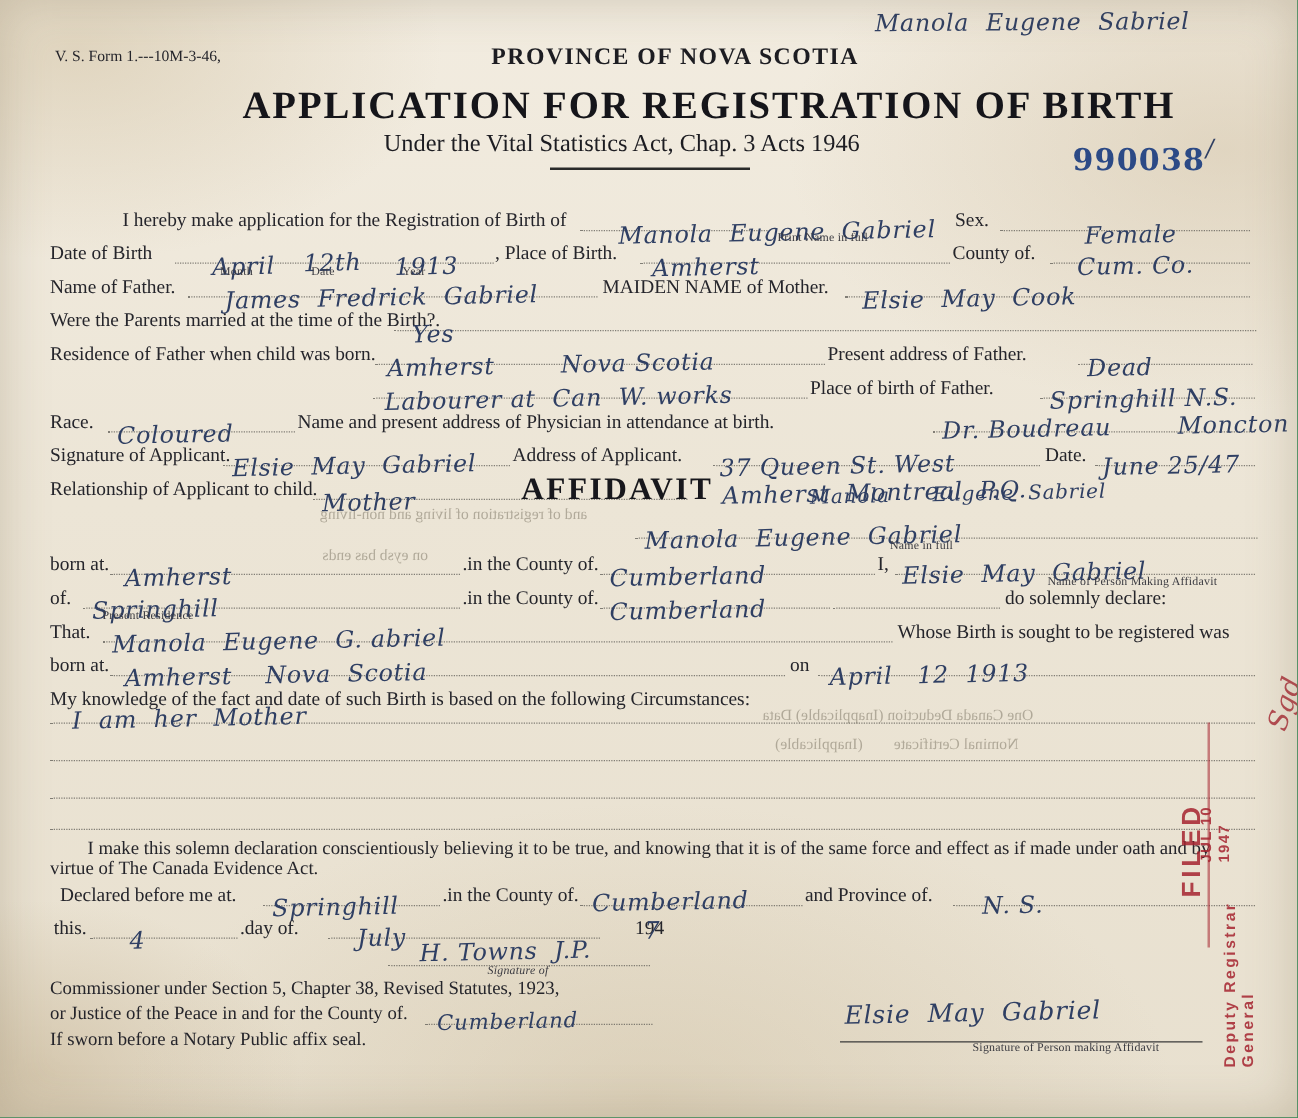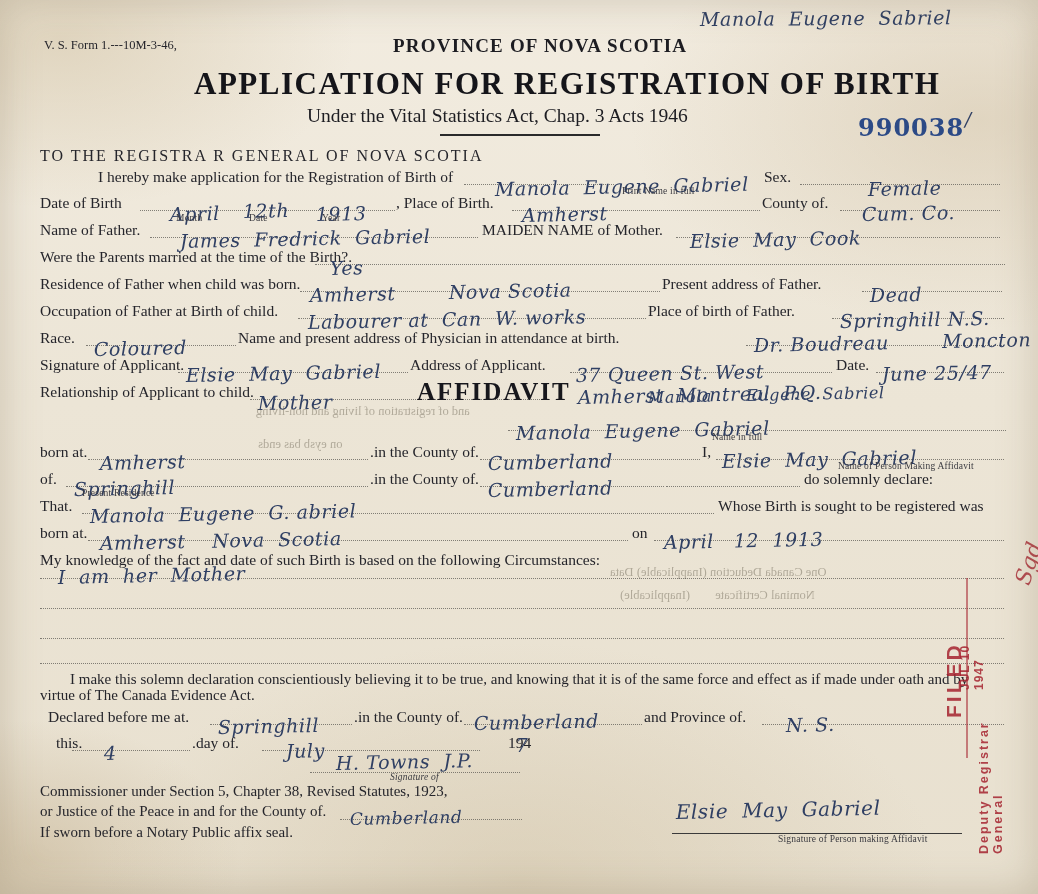--- a/index.html
+++ b/index.html
@@ -145,21 +145,20 @@
     <div class="hw big tilt0" style="left:700px; top:8px;">Manola  Eugene  Sabriel</div>
 
     <div class="pr lbl lbl-sm" style="left:44px; top:38px;">V. S. Form 1.---10M-3-46,</div>
     <div class="pr h-prov" style="left:393px; top:35px;text-align:center;">PROVINCE OF NOVA SCOTIA</div>
     <div class="pr h-title" style="left:194px; top:66px;">APPLICATION FOR REGISTRATION OF BIRTH</div>
     <div class="pr h-sub" style="left:307px; top:105px;">Under the Vital Statistics Act, Chap. 3 Acts 1946</div>
     <div class="rule" style="left:440px; top:134px; width:160px;"></div>
     <div class="serial" style="left:858px; top:113px;">990038</div>
     <div class="hw big" style="left:965px; top:108px;">/</div>
 
-    <div class="pr lbl sp" style="left:40px; top:147px; font-size:16px;">TO THE REGISTRA R GENERAL OF NOVA SCOTIA</div>
 
     <div class="pr lbl" style="left:98px; top:168px;">I hereby make application for the Registration of Birth of</div>
     <div class="dots" style="left:464px; top:184px; width:150px;"></div>
     <div class="hw big" style="left:495px; top:178px;">Manola  Eugene  Gabriel</div>
     <div class="pr tinylbl" style="left:622px; top:186px;">Print Name in full</div>
     <div class="pr lbl" style="left:764px; top:168px;">Sex.</div>
     <div class="dots" style="left:800px; top:184px; width:200px;"></div>
     <div class="hw big" style="left:868px; top:178px;">Female</div>
 
     <div class="pr lbl" style="left:40px; top:194px;">Date of Birth</div>
@@ -188,21 +187,20 @@
     <div class="dots" style="left:315px; top:264px; width:690px;"></div>
     <div class="hw big" style="left:330px; top:257px;">Yes</div>
 
     <div class="pr lbl" style="left:40px; top:275px;">Residence of Father when child was born.</div>
     <div class="dots" style="left:300px; top:291px; width:360px;"></div>
     <div class="hw big" style="left:310px; top:284px;">Amherst        Nova Scotia</div>
     <div class="pr lbl" style="left:662px; top:275px;">Present address of Father.</div>
     <div class="dots" style="left:862px; top:291px; width:140px;"></div>
     <div class="hw big" style="left:870px; top:284px;">Dead</div>
 
-    <div class="pr lbl" style="left:40px; top:302px;">Occupation of Father at Birth of child.</div>
     <div class="dots" style="left:298px; top:318px; width:348px;"></div>
     <div class="hw big" style="left:308px; top:311px;">Labourer at  Can  W. works</div>
     <div class="pr lbl" style="left:648px; top:302px;">Place of birth of Father.</div>
     <div class="dots" style="left:832px; top:318px; width:172px;"></div>
     <div class="hw big" style="left:840px; top:310px;">Springhill N.S.</div>
 
     <div class="pr lbl" style="left:40px; top:329px;">Race.</div>
     <div class="dots" style="left:86px; top:345px; width:150px;"></div>
     <div class="hw big" style="left:94px; top:338px;">Coloured</div>
     <div class="pr lbl" style="left:238px; top:329px;">Name and present address of Physician in attendance at birth.</div>
@@ -282,21 +280,21 @@
     <div class="pr lbl" style="left:48px; top:708px;">Declared before me at.</div>
     <div class="dots" style="left:210px; top:724px; width:142px;"></div>
     <div class="hw big" style="left:218px; top:716px;">Springhill</div>
     <div class="pr lbl" style="left:354px; top:708px;">.in the County of.</div>
     <div class="dots" style="left:464px; top:724px; width:178px;"></div>
     <div class="hw big" style="left:474px; top:712px;">Cumberland</div>
     <div class="pr lbl" style="left:644px; top:708px;">and Province of.</div>
     <div class="dots" style="left:762px; top:724px; width:242px;"></div>
     <div class="hw big" style="left:786px; top:714px;">N. S.</div>
 
-    <div class="pr lbl" style="left:56px; top:734px;text-align:center;">this.</div>
+    <div class="pr lbl" style="left:43px; top:734px;text-align:center;">this.</div>
     <div class="dots" style="left:72px; top:750px; width:118px;"></div>
     <div class="hw big" style="left:104px; top:742px;">4</div>
     <div class="pr lbl" style="left:192px; top:734px;">.day of.</div>
     <div class="dots" style="left:262px; top:750px; width:218px;"></div>
     <div class="hw big" style="left:286px; top:740px;">July</div>
     <div class="pr lbl" style="left:508px; top:734px;">194</div>
     <div class="hw big" style="left:516px; top:734px;">7</div>
     <div class="hw big" style="left:336px; top:752px;">H. Towns  J.P.</div>
     <div class="dots" style="left:310px; top:772px; width:210px;"></div>
     <div class="pr tinylbl" style="left:390px; top:772px;font-style:italic;">Signature of</div>

